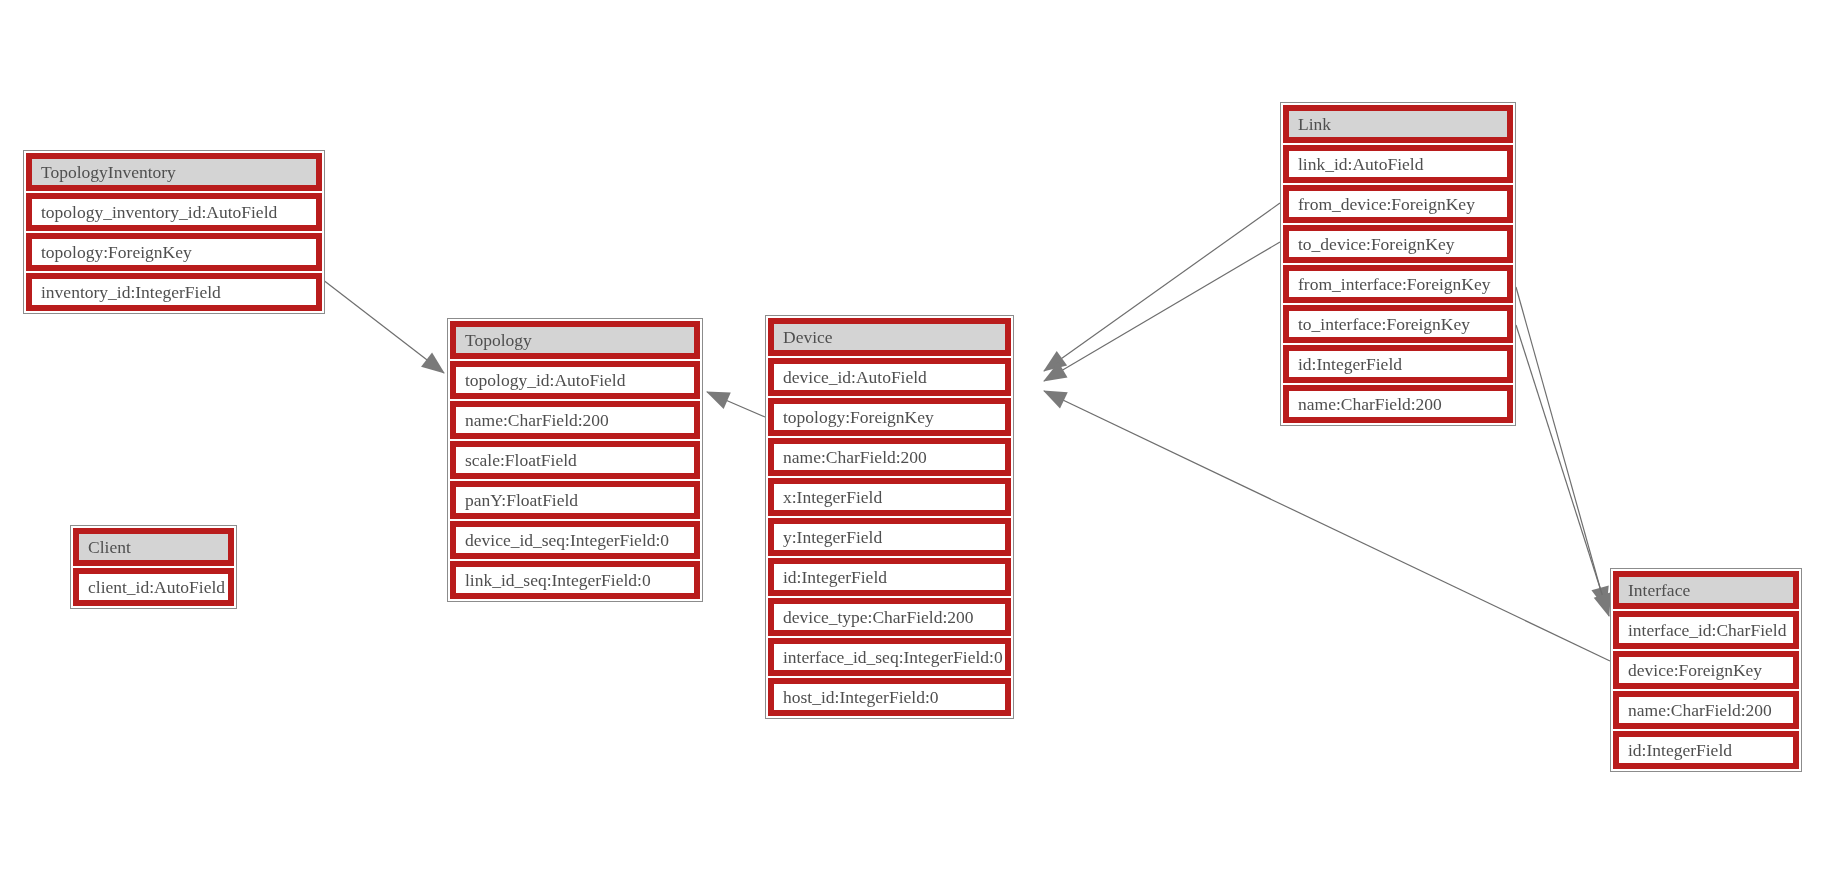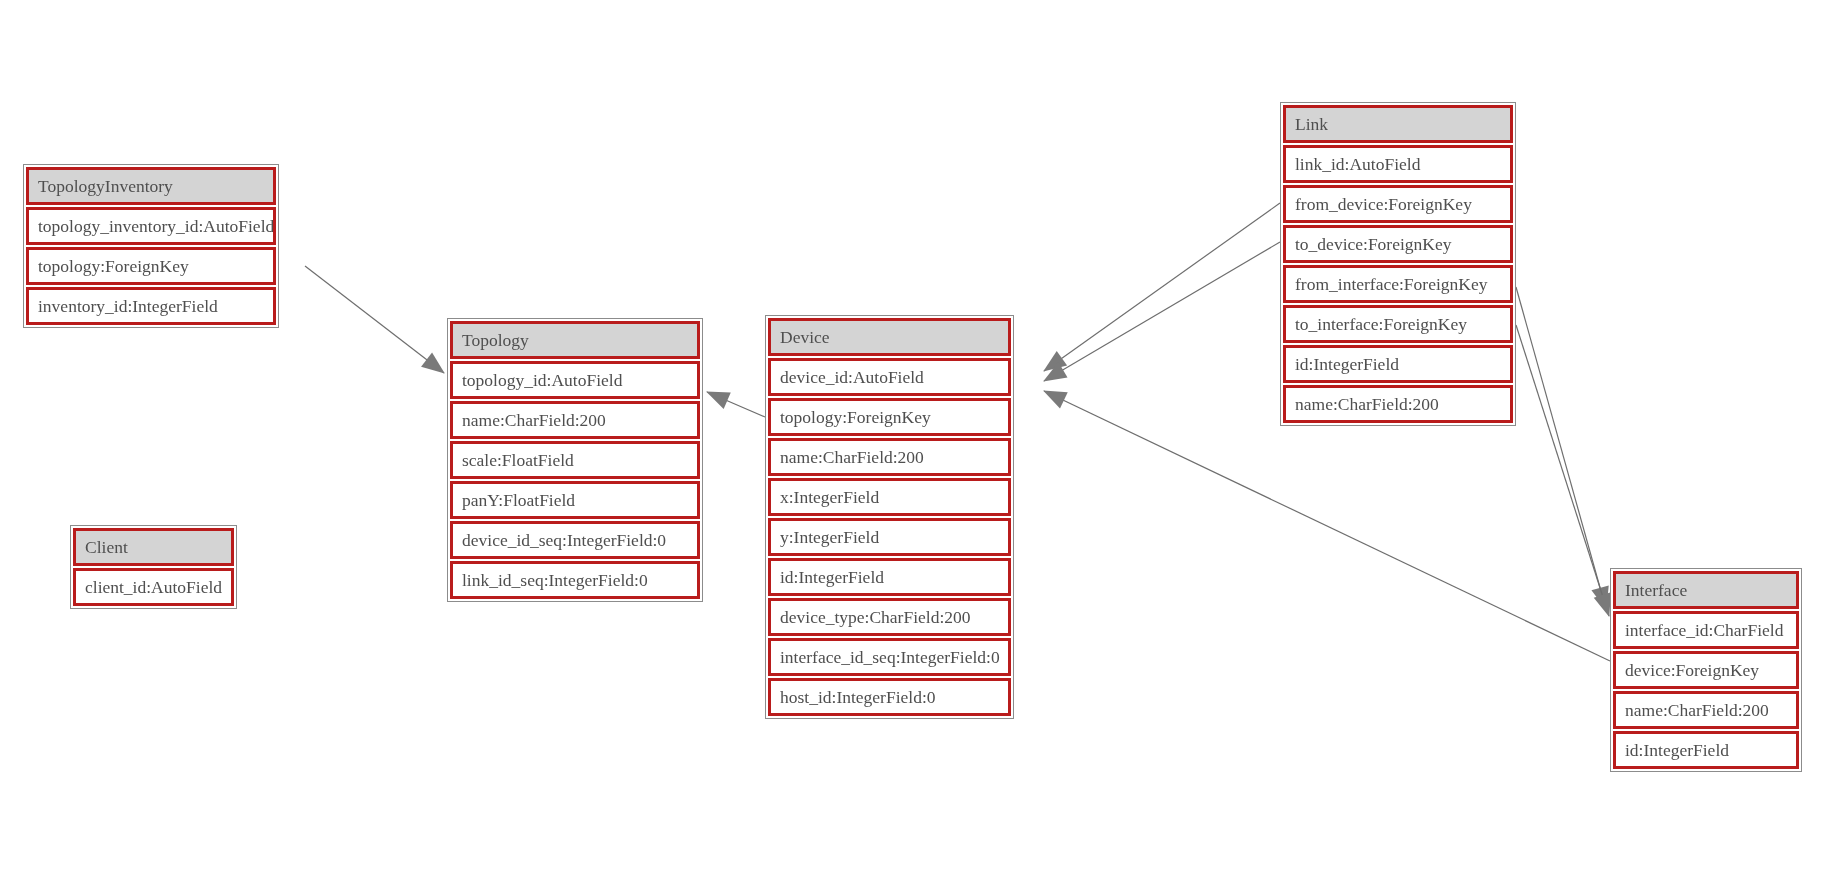--- a/index.html
+++ b/index.html
@@ -27,21 +27,21 @@
     position: absolute;
     box-sizing: border-box;
     border: 1px solid #8c8c8c;
     background: #ffffff;
     padding: 2px;
   }
   .cell {
     box-sizing: border-box;
     height: 38px;
     margin-bottom: 2px;
-    border: 3px solid #b91c1c;
+    border: 6px solid #b91c1c;
     background: #ffffff;
     display: flex;
     align-items: center;
     padding-left: 9px;
     font-size: 17.5px;
     color: #4f4f4f;
     white-space: nowrap;
     overflow: hidden;
   }
   .cell:last-child { margin-bottom: 0; }
@@ -59,21 +59,21 @@
     </defs>
   <line x1="305" y1="266" x2="444" y2="373" stroke="#6e6e6e" stroke-width="1.2" marker-end="url(#arrowhead)"></line>
       <line x1="765" y1="417" x2="707" y2="392" stroke="#6e6e6e" stroke-width="1.2" marker-end="url(#arrowhead)"></line>
       <line x1="1280" y1="203" x2="1044" y2="371" stroke="#6e6e6e" stroke-width="1.2" marker-end="url(#arrowhead)"></line>
       <line x1="1280" y1="242" x2="1044" y2="381" stroke="#6e6e6e" stroke-width="1.2" marker-end="url(#arrowhead)"></line>
       <line x1="1516" y1="287" x2="1606" y2="609" stroke="#6e6e6e" stroke-width="1.2" marker-end="url(#arrowhead)"></line>
       <line x1="1516" y1="325" x2="1609" y2="616" stroke="#6e6e6e" stroke-width="1.2" marker-end="url(#arrowhead)"></line>
       <line x1="1610" y1="661" x2="1044" y2="391" stroke="#6e6e6e" stroke-width="1.2" marker-end="url(#arrowhead)"></line>
     </svg>
   <div id="entities">
-      <div class="entity" style="left: 23px; top: 164px; width: 256px;">
+      <div class="entity" style="left: 23px; top: 150px; width: 302px;">
         <div class="cell header">TopologyInventory</div>
         <div class="cell">topology_inventory_id:AutoField</div>
         <div class="cell">topology:ForeignKey</div>
         <div class="cell">inventory_id:IntegerField</div>
       </div>
       <div class="entity" style="left: 447px; top: 318px; width: 256px;">
         <div class="cell header">Topology</div>
         <div class="cell">topology_id:AutoField</div>
         <div class="cell">name:CharField:200</div>
         <div class="cell">scale:FloatField</div>

